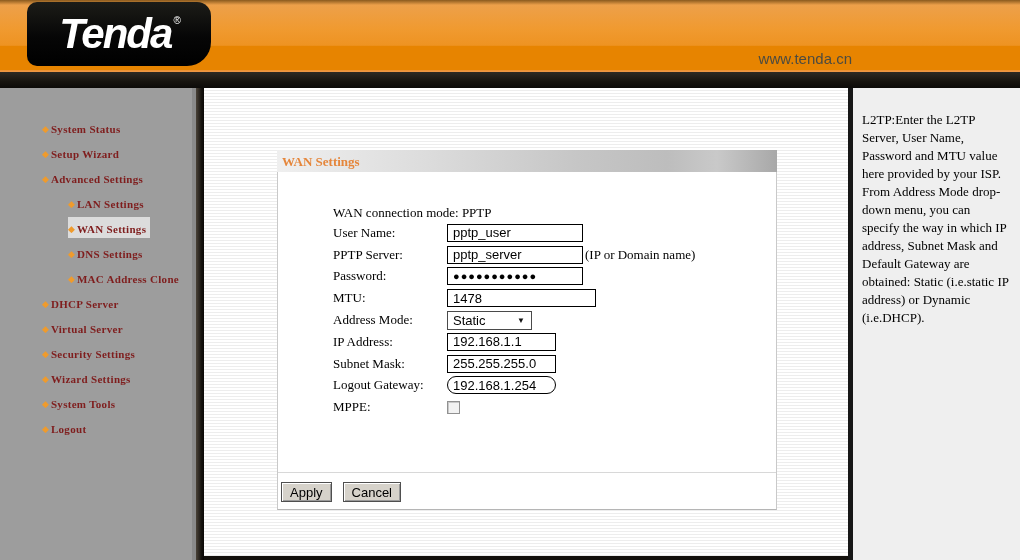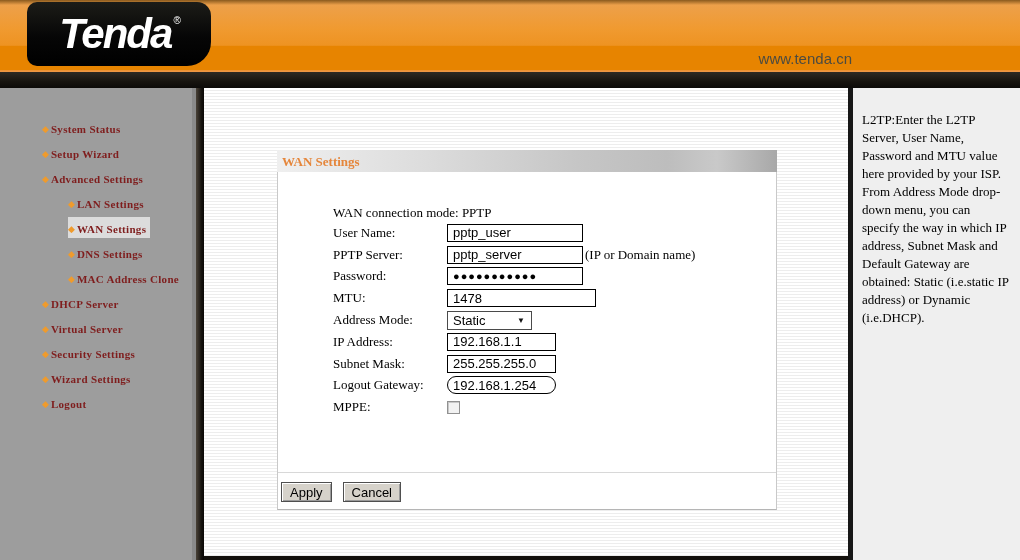--- a/index.html
+++ b/index.html
@@ -98,20 +98,21 @@
           <li class="mi lvl1"><span class="pill"><span class="bullet">◆</span><span class="lbl">Setup Wizard</span></span></li>
           <li class="mi lvl1"><span class="pill"><span class="bullet">◆</span><span class="lbl">Advanced Settings</span></span></li>
           <li class="mi lvl2"><span class="pill"><span class="bullet">◆</span><span class="lbl">LAN Settings</span></span></li>
           <li class="mi lvl2 active"><span class="pill"><span class="bullet">◆</span><span class="lbl">WAN Settings</span></span></li>
           <li class="mi lvl2"><span class="pill"><span class="bullet">◆</span><span class="lbl">DNS Settings</span></span></li>
           <li class="mi lvl2"><span class="pill"><span class="bullet">◆</span><span class="lbl">MAC Address Clone</span></span></li>
           <li class="mi lvl1"><span class="pill"><span class="bullet">◆</span><span class="lbl">DHCP Server</span></span></li>
           <li class="mi lvl1"><span class="pill"><span class="bullet">◆</span><span class="lbl">Virtual Server</span></span></li>
           <li class="mi lvl1"><span class="pill"><span class="bullet">◆</span><span class="lbl">Security Settings</span></span></li>
           <li class="mi lvl1"><span class="pill"><span class="bullet">◆</span><span class="lbl">Wizard Settings</span></span></li>
+          <li class="mi lvl1"><span class="pill"><span class="bullet">◆</span><span class="lbl">System Tools</span></span></li>
           <li class="mi lvl1"><span class="pill"><span class="bullet">◆</span><span class="lbl">Logout</span></span></li>
         </ul>
 
     </nav>
 
     <div class="divider"></div>
 
     <main class="main">
       <div class="panel-title">
         <span>WAN Settings</span>

